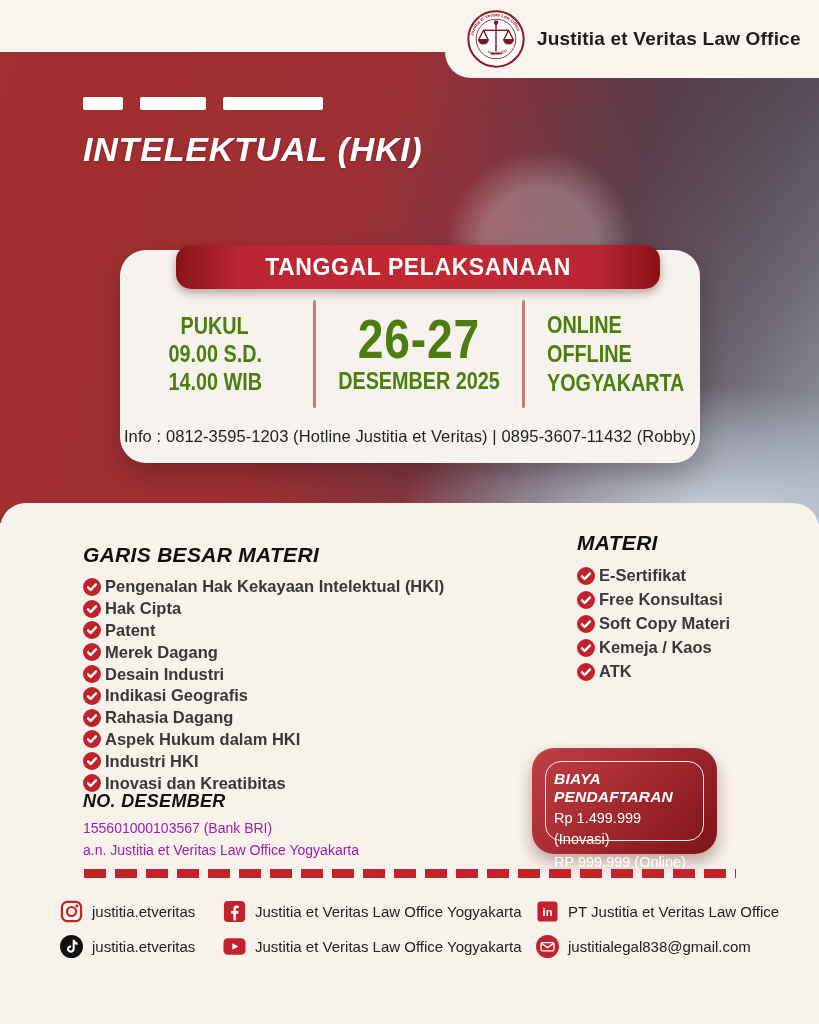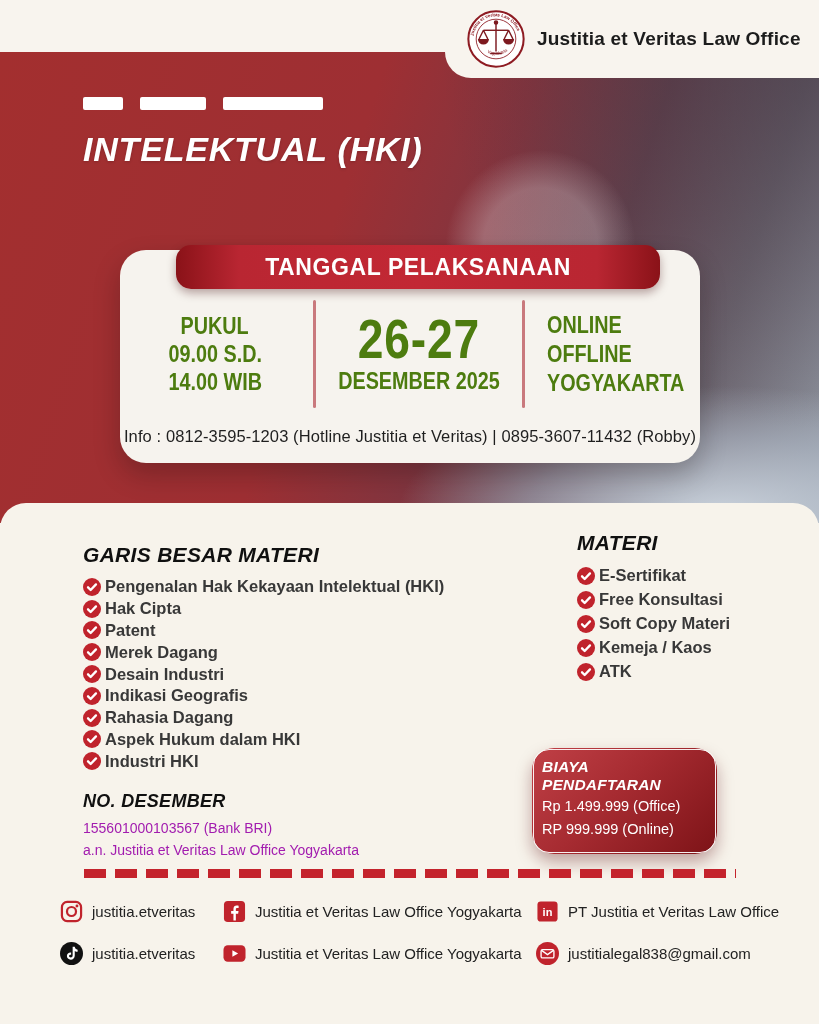--- a/index.html
+++ b/index.html
@@ -72,35 +72,35 @@
   .benefit .check-row{height:23.9px;}
   .check-icon{width:18px;height:18px;flex:0 0 auto;display:flex;}
   .check-icon svg{width:18px;height:18px;}
   .check-label{font-size:16.5px;color:#383838;white-space:nowrap;}
   .rekening{position:absolute;left:83px;top:288px;}
   .rek-line{font-size:14px;color:#a21caf;line-height:21.5px;}
   .rek-line.first{margin-top:6px;}
   .biaya-card{
     position:absolute;left:532px;top:245px;width:185px;height:106px;
     background:linear-gradient(135deg,#c04046 0%,#a62b31 45%,#7d1317 100%);
-    border-radius:22px;box-shadow:0 8px 16px rgba(90,10,15,.35);padding:1px;
+    border-radius:22px;box-shadow:0 8px 16px rgba(90,10,15,.35);padding:13px;
   }
   .biaya-inner{
     width:100%;height:100%;border:1.6px solid rgba(255,255,255,.92);border-radius:16px;
     padding:8px 6px 0 8px;color:#fff;
   }
   .biaya-heading{font-size:15.5px;font-weight:bold;font-style:italic;letter-spacing:.2px;}
   .biaya-line{font-size:14.5px;line-height:21px;margin-top:2px;}
   .dash-divider{
     position:absolute;left:84px;top:366px;width:652px;height:9px;
     background:repeating-linear-gradient(90deg,#c4232c 0 22px,transparent 22px 31px);
   }
   .social-grid{
     position:absolute;left:60px;top:395px;width:730px;
-    display:grid;grid-template-columns:163px 313px auto;row-gap:16px;text-align:center;
+    display:grid;grid-template-columns:163px 313px auto;row-gap:9px;text-align:center;
   }
   .social-item{display:flex;align-items:center;gap:9px;height:26px;}
   .social-icon{width:23px;height:23px;display:flex;flex:0 0 auto;}
   .social-icon svg{width:23px;height:23px;}
   .social-label{font-size:15px;color:#222222;white-space:nowrap;}
 </style>
 </head>
 <body>
 
 <div class="page">
@@ -250,20 +250,29 @@
           </div>
           <div class="check-row">
             <span class="check-icon">
               <svg viewBox="0 0 20 20">
                 <circle cx="10" cy="10" r="10" fill="#c0232c"></circle>
                 <path d="M5.6 10.4l2.9 2.9 5.9-6.2" fill="none" stroke="#fff" stroke-width="2.6" stroke-linecap="round" stroke-linejoin="round"></path>
               </svg>
             </span>
             <span class="check-label">Industri HKI</span>
           </div>
+          <div class="check-row">
+            <span class="check-icon">
+              <svg viewBox="0 0 20 20">
+                <circle cx="10" cy="10" r="10" fill="#c0232c"></circle>
+                <path d="M5.6 10.4l2.9 2.9 5.9-6.2" fill="none" stroke="#fff" stroke-width="2.6" stroke-linecap="round" stroke-linejoin="round"></path>
+              </svg>
+            </span>
+            <span class="check-label">Inovasi dan Kreatibitas</span>
+          </div>
         </div>
     </div>
 
     <div class="benefit">
       <div class="sec-heading">MATERI</div>
       <div class="check-list">
           <div class="check-row">
             <span class="check-icon">
               <svg viewBox="0 0 20 20">
                 <circle cx="10" cy="10" r="10" fill="#c0232c"></circle>
@@ -313,21 +322,21 @@
 
     <div class="rekening">
       <div class="sec-heading" style="font-size:18px;">NO. DESEMBER</div>
       <div class="rek-line first">155601000103567 (Bank BRI)</div>
       <div class="rek-line">a.n. Justitia et Veritas Law Office Yogyakarta</div>
     </div>
 
     <div class="biaya-card">
       <div class="biaya-inner">
         <div class="biaya-heading">BIAYA PENDAFTARAN</div>
-        <div class="biaya-line">Rp 1.499.999 (Office)</div>
+        <div class="biaya-line">Rp 1.499.999 (Inovasi)</div>
         <div class="biaya-line">RP 999.999 (Online)</div>
       </div>
     </div>
 
     <div class="dash-divider"></div>
 
     <div class="social-grid">
         <div class="social-item">
           <span class="social-icon">
             <svg viewBox="0 0 24 24">

